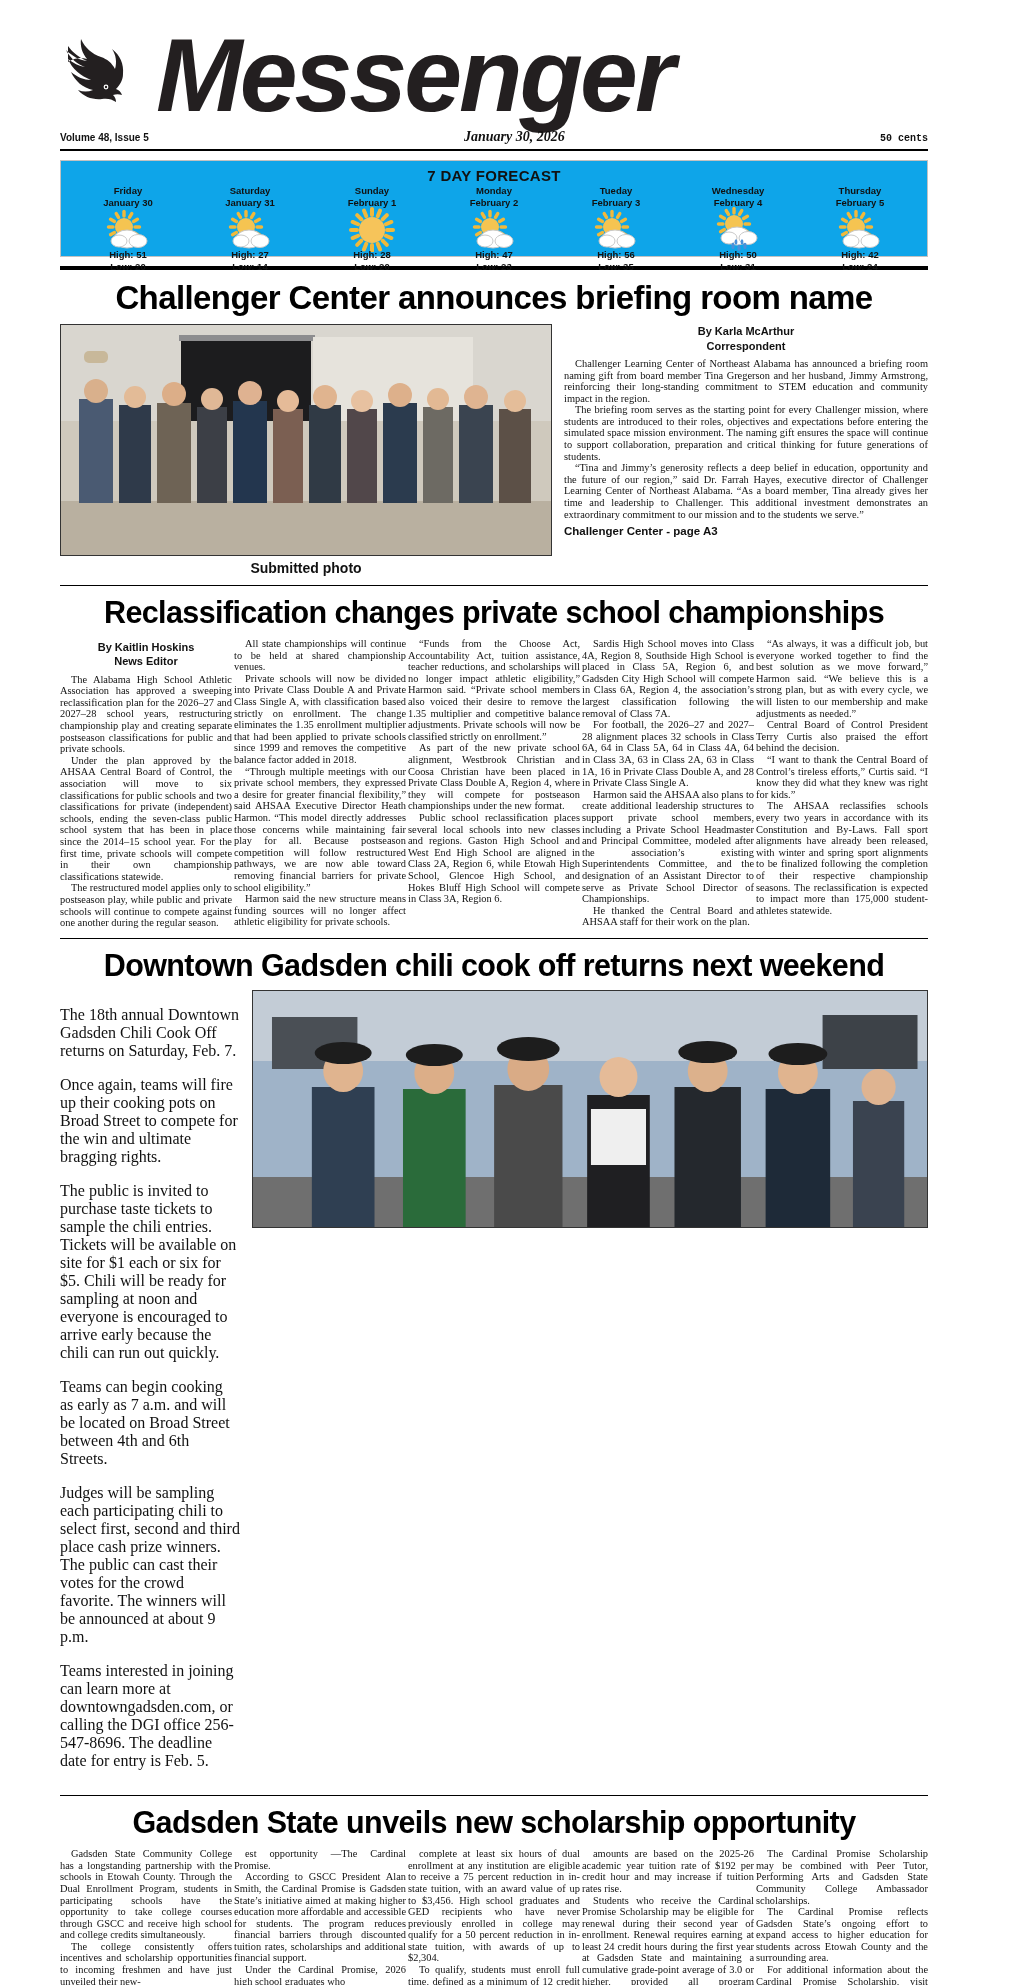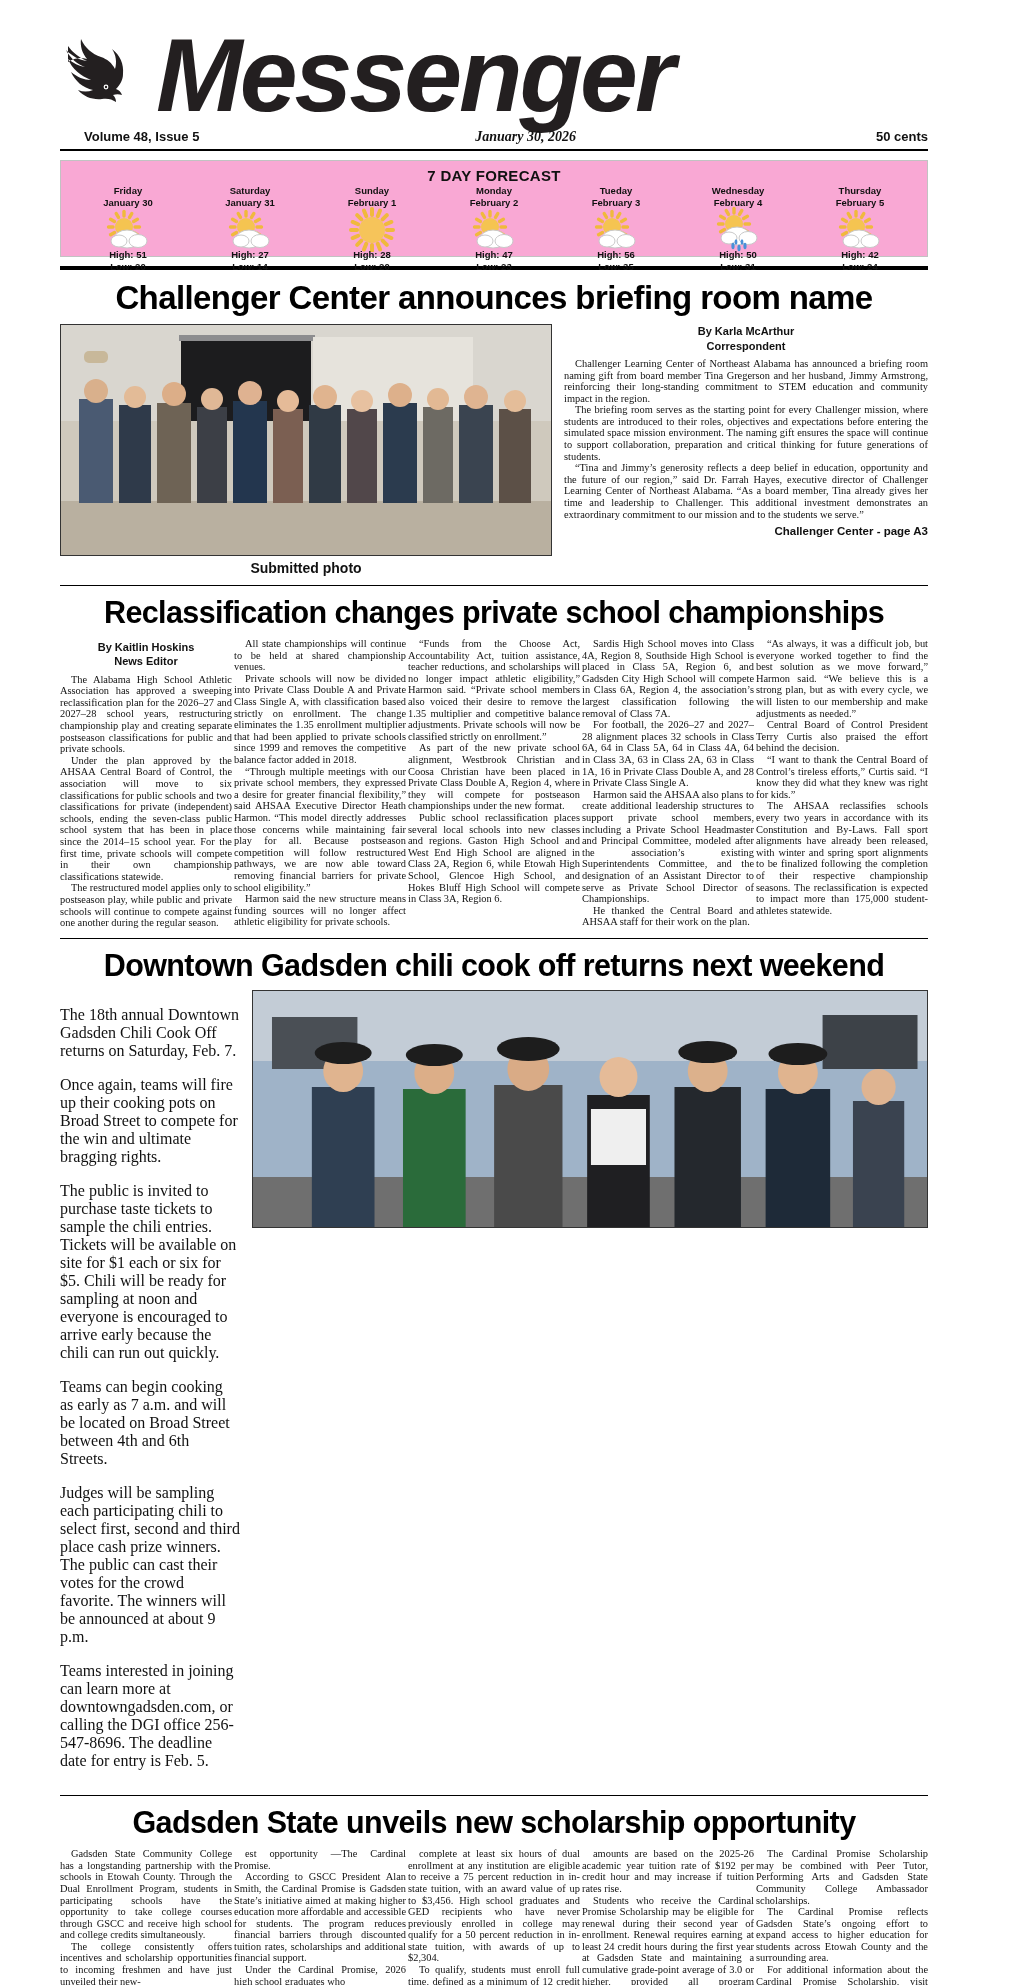--- a/index.html
+++ b/index.html
@@ -22,28 +22,28 @@
     font-weight:700; font-style:italic;
     font-size:104px; letter-spacing:-3px; line-height:.82;
     color:#231f20;
   }
   .folio {
     display:flex; align-items:baseline; justify-content:space-between;
     border-bottom:2.5px solid #000;
     padding:9px 0 4px 0; margin-top:2px;
   }
   .folio .vol, .folio .price {
-    font-family:"Liberation Sans", sans-serif; font-weight:700; font-size:13px;margin-left:24px;
+    font-family:"Liberation Sans", sans-serif; font-weight:700; font-size:10px;
   }
   .folio .date { font-family:"Liberation Serif", serif; font-style:italic; font-weight:700; font-size:14px; }
-  .folio .price { text-align:center; }
+  .folio .price { text-align:center;font-family:Liberation Mono, monospace; }
 
   
   .wx-wrap { margin-top:9px; position:relative; }
-  .wx { background:#f9a8d4; border:1px solid #c2c2c2; position:relative; height:97px; padding:4px 6px 0 6px; }
+  .wx { background:#0ea5e9; border:1px solid #c2c2c2; position:relative; height:97px; padding:4px 6px 0 6px; }
   .wx-title {
     font-family:"Liberation Sans", sans-serif; font-weight:700; font-size:15px;
     text-align:center; letter-spacing:.3px; margin:2px 0 0 0;
   }
   .wx-days { display:flex; margin-top:1px; }
   .wx-day { flex:1 1 0; text-align:center; font-family:"Liberation Sans", sans-serif; }
   .wx-day .d1, .wx-day .d2 { font-size:9.5px; font-weight:700; line-height:1.25; }
   .wx-icon { height:38px; display:flex; align-items:center; justify-content:center; margin:1px 0 1px 0; }
   .wx-day .t { font-size:9.5px; font-weight:700; line-height:1.25; }
   .rule-double { border-top:2px solid #000; border-bottom:2px solid #000; height:4px; margin-top:9px; }
@@ -69,21 +69,21 @@
     text-align:justify; text-indent:11px;
     margin:0 0 0 0; hyphens:auto; -webkit-hyphens:auto;
   }
   .photo { border:1px solid #333; background:#b9b2a6; position:relative; overflow:hidden; }
   .cutline {
     font-family:"Liberation Sans", sans-serif; font-weight:700; font-size:14px;
     text-align:center; padding-top:4px;
   }
   .jumpline {
     font-family:"Liberation Sans", sans-serif; font-weight:700; font-size:11.5px;
-    text-align:right; padding-top:5px;
+    text-align:left; padding-top:5px;
   }
   .rule-thin { border-top:1px solid #000; margin:9px 0 0 0; }
 </style>
 </head>
 <body>
 
 <div class="page">
 
   <div class="masthead">
     <svg class="bird" viewBox="0 0 92 80">

